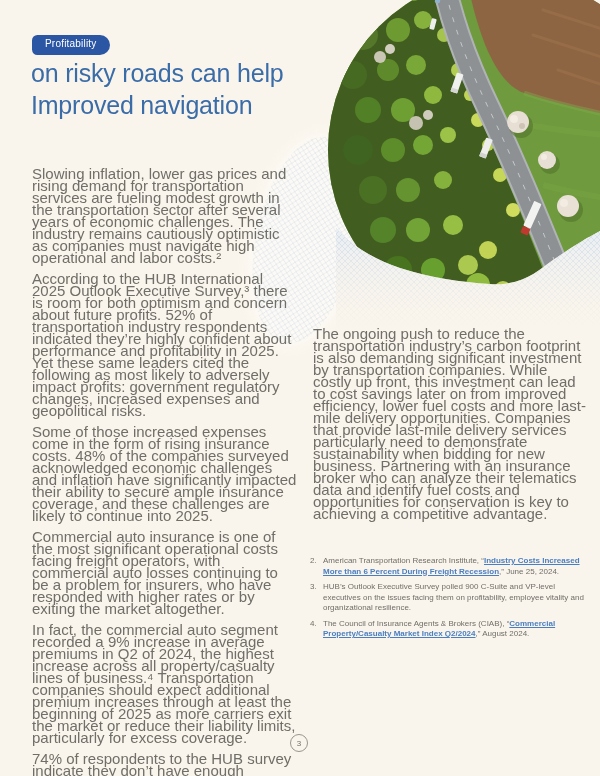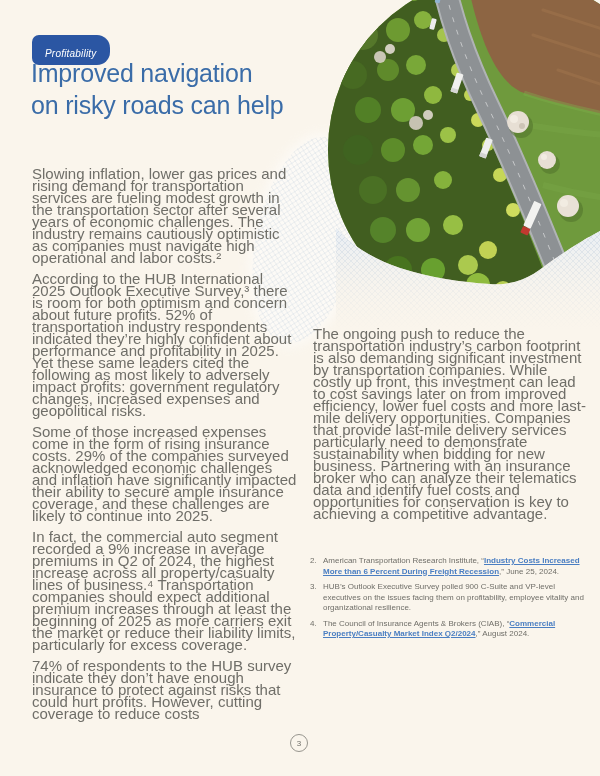--- a/index.html
+++ b/index.html
@@ -8,22 +8,22 @@
     background:#faf5ec;
     font-family:"Liberation Sans","DejaVu Sans",sans-serif;
     position:relative;overflow:hidden;
   }
   .page{position:absolute;inset:0;overflow:hidden;}
   svg.decor{position:absolute;left:0;top:0;pointer-events:none;}
 
   .badge{
     position:absolute;left:32px;top:35px;
     background:#2b56a3;color:#ffffff;
-    font-size:10px;line-height:10px;padding:14px 13px 6px;
-    border-radius:7px 13px 13px 7px;letter-spacing:.2px;font-style:italic;
+    font-size:10px;line-height:10px;padding:4px 13px 6px;
+    border-radius:7px 13px 13px 7px;letter-spacing:.2px;
   }
   .title{
     position:absolute;left:31px;top:57px;width:300px;
     color:#3a6ca8;font-size:25px;line-height:32px;
     font-weight:500;letter-spacing:-.2px;
   }
   .title span{display:block;}
 
   .col{color:#6f6e68;font-size:15px;line-height:12px;position:absolute;}
   .col p{margin:0 0 9px 0;}
@@ -195,28 +195,29 @@
       </mask>
     </defs>
     <path d="M336,228 C352,246 375,260 400,268 C432,278 460,282 490,284 C522,286 538,271 553,260 C572,247 585,239 600,231 L600,368 L336,368 Z" fill="#faf5ec"></path>
     <path d="M336,228 C352,246 375,260 400,268 C432,278 460,282 490,284 C522,286 538,271 553,260 C572,247 585,239 600,231 L600,368 L336,368 Z" fill="url(#glowGrad)"></path>
     <path d="M336,228 C352,246 375,260 400,268 C432,278 460,282 490,284 C522,286 538,271 553,260 C572,247 585,239 600,231 L600,368 L336,368 Z" fill="url(#mesh)" opacity="0.5" mask="url(#fadeMask)"></path>
   </svg>
 
   <div class="badge">Profitability</div>
 
   <h1 class="title" style="margin:0;">
+    <span>on risky roads can help</span>
     <span>Improved navigation</span>
-    <span>on risky roads can help</span>
   </h1>
 
   <div class="col col-left">
     <p>Slowing inflation, lower gas prices and rising demand for transportation services are fueling modest growth in the transportation sector after several years of economic challenges. The industry remains cautiously optimistic as companies must navigate high operational and labor costs.²</p>
     <p>According to the HUB International 2025 Outlook Executive Survey,³ there is room for both optimism and concern about future profits. 52% of transportation industry respondents indicated they’re highly confident about performance and profitability in 2025. Yet these same leaders cited the following as most likely to adversely impact profits: government regulatory changes, increased expenses and geopolitical risks.</p>
-    <p>Some of those increased expenses come in the form of rising insurance costs. 29% of the companies surveyed acknowledged economic challenges and inflation have significantly impacted their ability to secure ample insurance coverage, and these challenges are likely to continue into 2025.</p>
+    <p>Some of those increased expenses come in the form of rising insurance costs. 48% of the companies surveyed acknowledged economic challenges and inflation have significantly impacted their ability to secure ample insurance coverage, and these challenges are likely to continue into 2025.</p>
+    <p>Commercial auto insurance is one of the most significant operational costs facing freight operators, with commercial auto losses continuing to be a problem for insurers, who have responded with higher rates or by exiting the market altogether.</p>
     <p>In fact, the commercial auto segment recorded a 9% increase in average premiums in Q2 of 2024, the highest increase across all property/casualty lines of business.⁴ Transportation companies should expect additional premium increases through at least the beginning of 2025 as more carriers exit the market or reduce their liability limits, particularly for excess coverage.</p>
     <p>74% of respondents to the HUB survey indicate they don’t have enough insurance to protect against risks that could hurt profits. However, cutting coverage to reduce costs</p>
   </div>
 
   <div class="col col-right">
     <p>The ongoing push to reduce the transportation industry’s carbon footprint is also demanding significant investment by transportation companies. While costly up front, this investment can lead to cost savings later on from improved efficiency, lower fuel costs and more last-mile delivery opportunities. Companies that provide last-mile delivery services particularly need to demonstrate sustainability when bidding for new business. Partnering with an insurance broker who can analyze their telematics data and identify fuel costs and opportunities for conservation is key to achieving a competitive advantage.</p>
   </div>
 
   <div class="footnotes">
       <div class="footnote">

